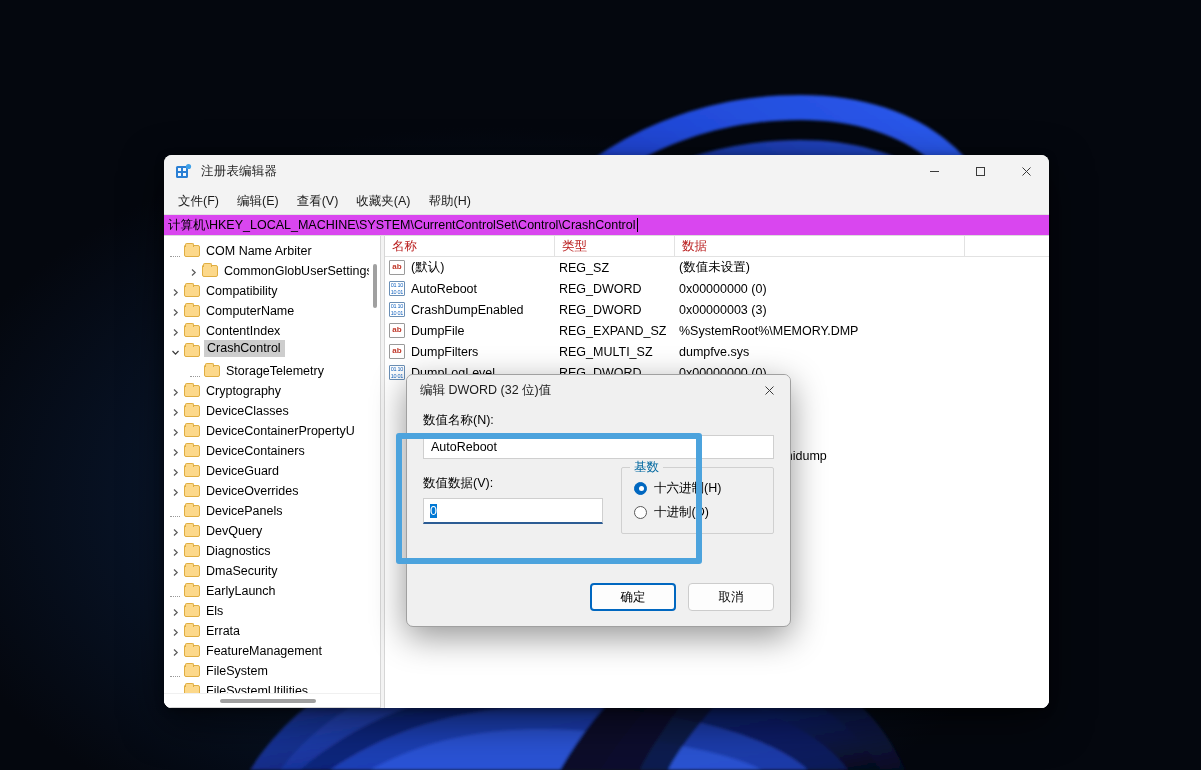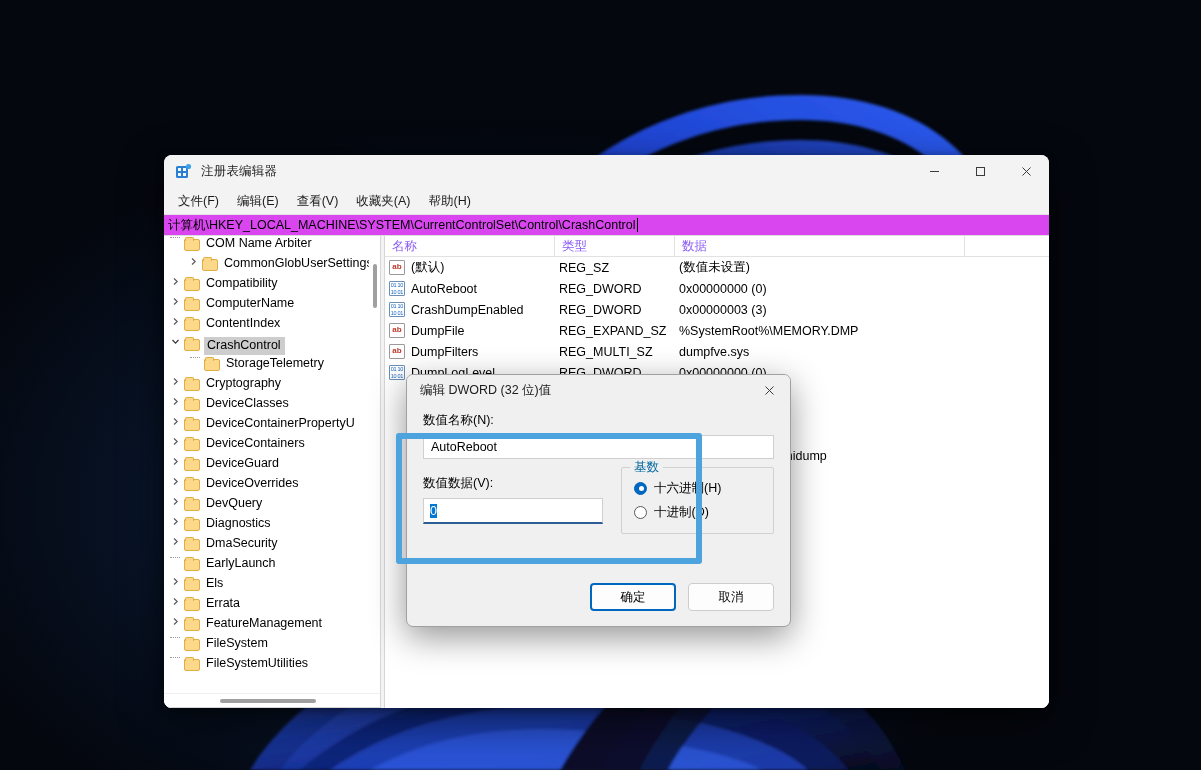--- a/index.html
+++ b/index.html
@@ -92,21 +92,21 @@
     position: relative;
     overflow: hidden;
   }
   #treepane-inner {
     position: absolute; left: 0; top: 0; right: 11px; bottom: 14px;
     overflow: hidden;
     padding-top: 1px;
   }
   .tnode {
     height: 20px;
-    display: flex; align-items: flex-start;
+    display: flex; align-items: flex-end;
     font-size: 12.5px; color: #000;
     white-space: nowrap;
     position: relative;
   }
   .tw { width: 18px; flex: none; display: flex; align-items: center; justify-content: center; }
   .dots {
     width: 10px; height: 1px;
     border-top: 1px dotted #9a9a9a;
   }
   .folder {
@@ -159,21 +159,21 @@
     background: #fff;
     border: 1px solid #d6d6d6;
     border-top: none; border-right: none; border-bottom: none;
     position: relative; overflow: hidden;
   }
   #lvheader {
     height: 21px;
     display: flex;
     background: #fff;
     border-bottom: 1px solid #e2e2e2;
-    font-size: 12.5px; color: #8b5cf6;
+    font-size: 12.5px; color: #b91c1c;
   }
   .hcell {
     display: flex; align-items: center;
     padding-left: 7px;
     border-right: 1px solid #e2e2e2;
     height: 21px;
   }
   .hcell.c1 { width: 170px; }
   .hcell.c2 { width: 120px; }
   .hcell.c3 { width: 290px; }
@@ -545,20 +545,29 @@
                 <polyline points="3,1.5 6.2,4.5 3,7.5" fill="none" stroke="#5a5a5a" stroke-width="1.2"></polyline>
               </svg>
             </span>
             <span class="folder">
               <i></i>
             </span>
             <span class="tlabel">DeviceOverrides</span>
           </div>
           <div class="tnode" style="padding-left: 2px;">
             <span class="tw">
+              <span class="dots"></span>
+            </span>
+            <span class="folder">
+              <i></i>
+            </span>
+            <span class="tlabel">DevicePanels</span>
+          </div>
+          <div class="tnode" style="padding-left: 2px;">
+            <span class="tw">
               <svg width="9" height="9" viewBox="0 0 9 9">
                 <polyline points="3,1.5 6.2,4.5 3,7.5" fill="none" stroke="#5a5a5a" stroke-width="1.2"></polyline>
               </svg>
             </span>
             <span class="folder">
               <i></i>
             </span>
             <span class="tlabel">DevQuery</span>
           </div>
           <div class="tnode" style="padding-left: 2px;">

